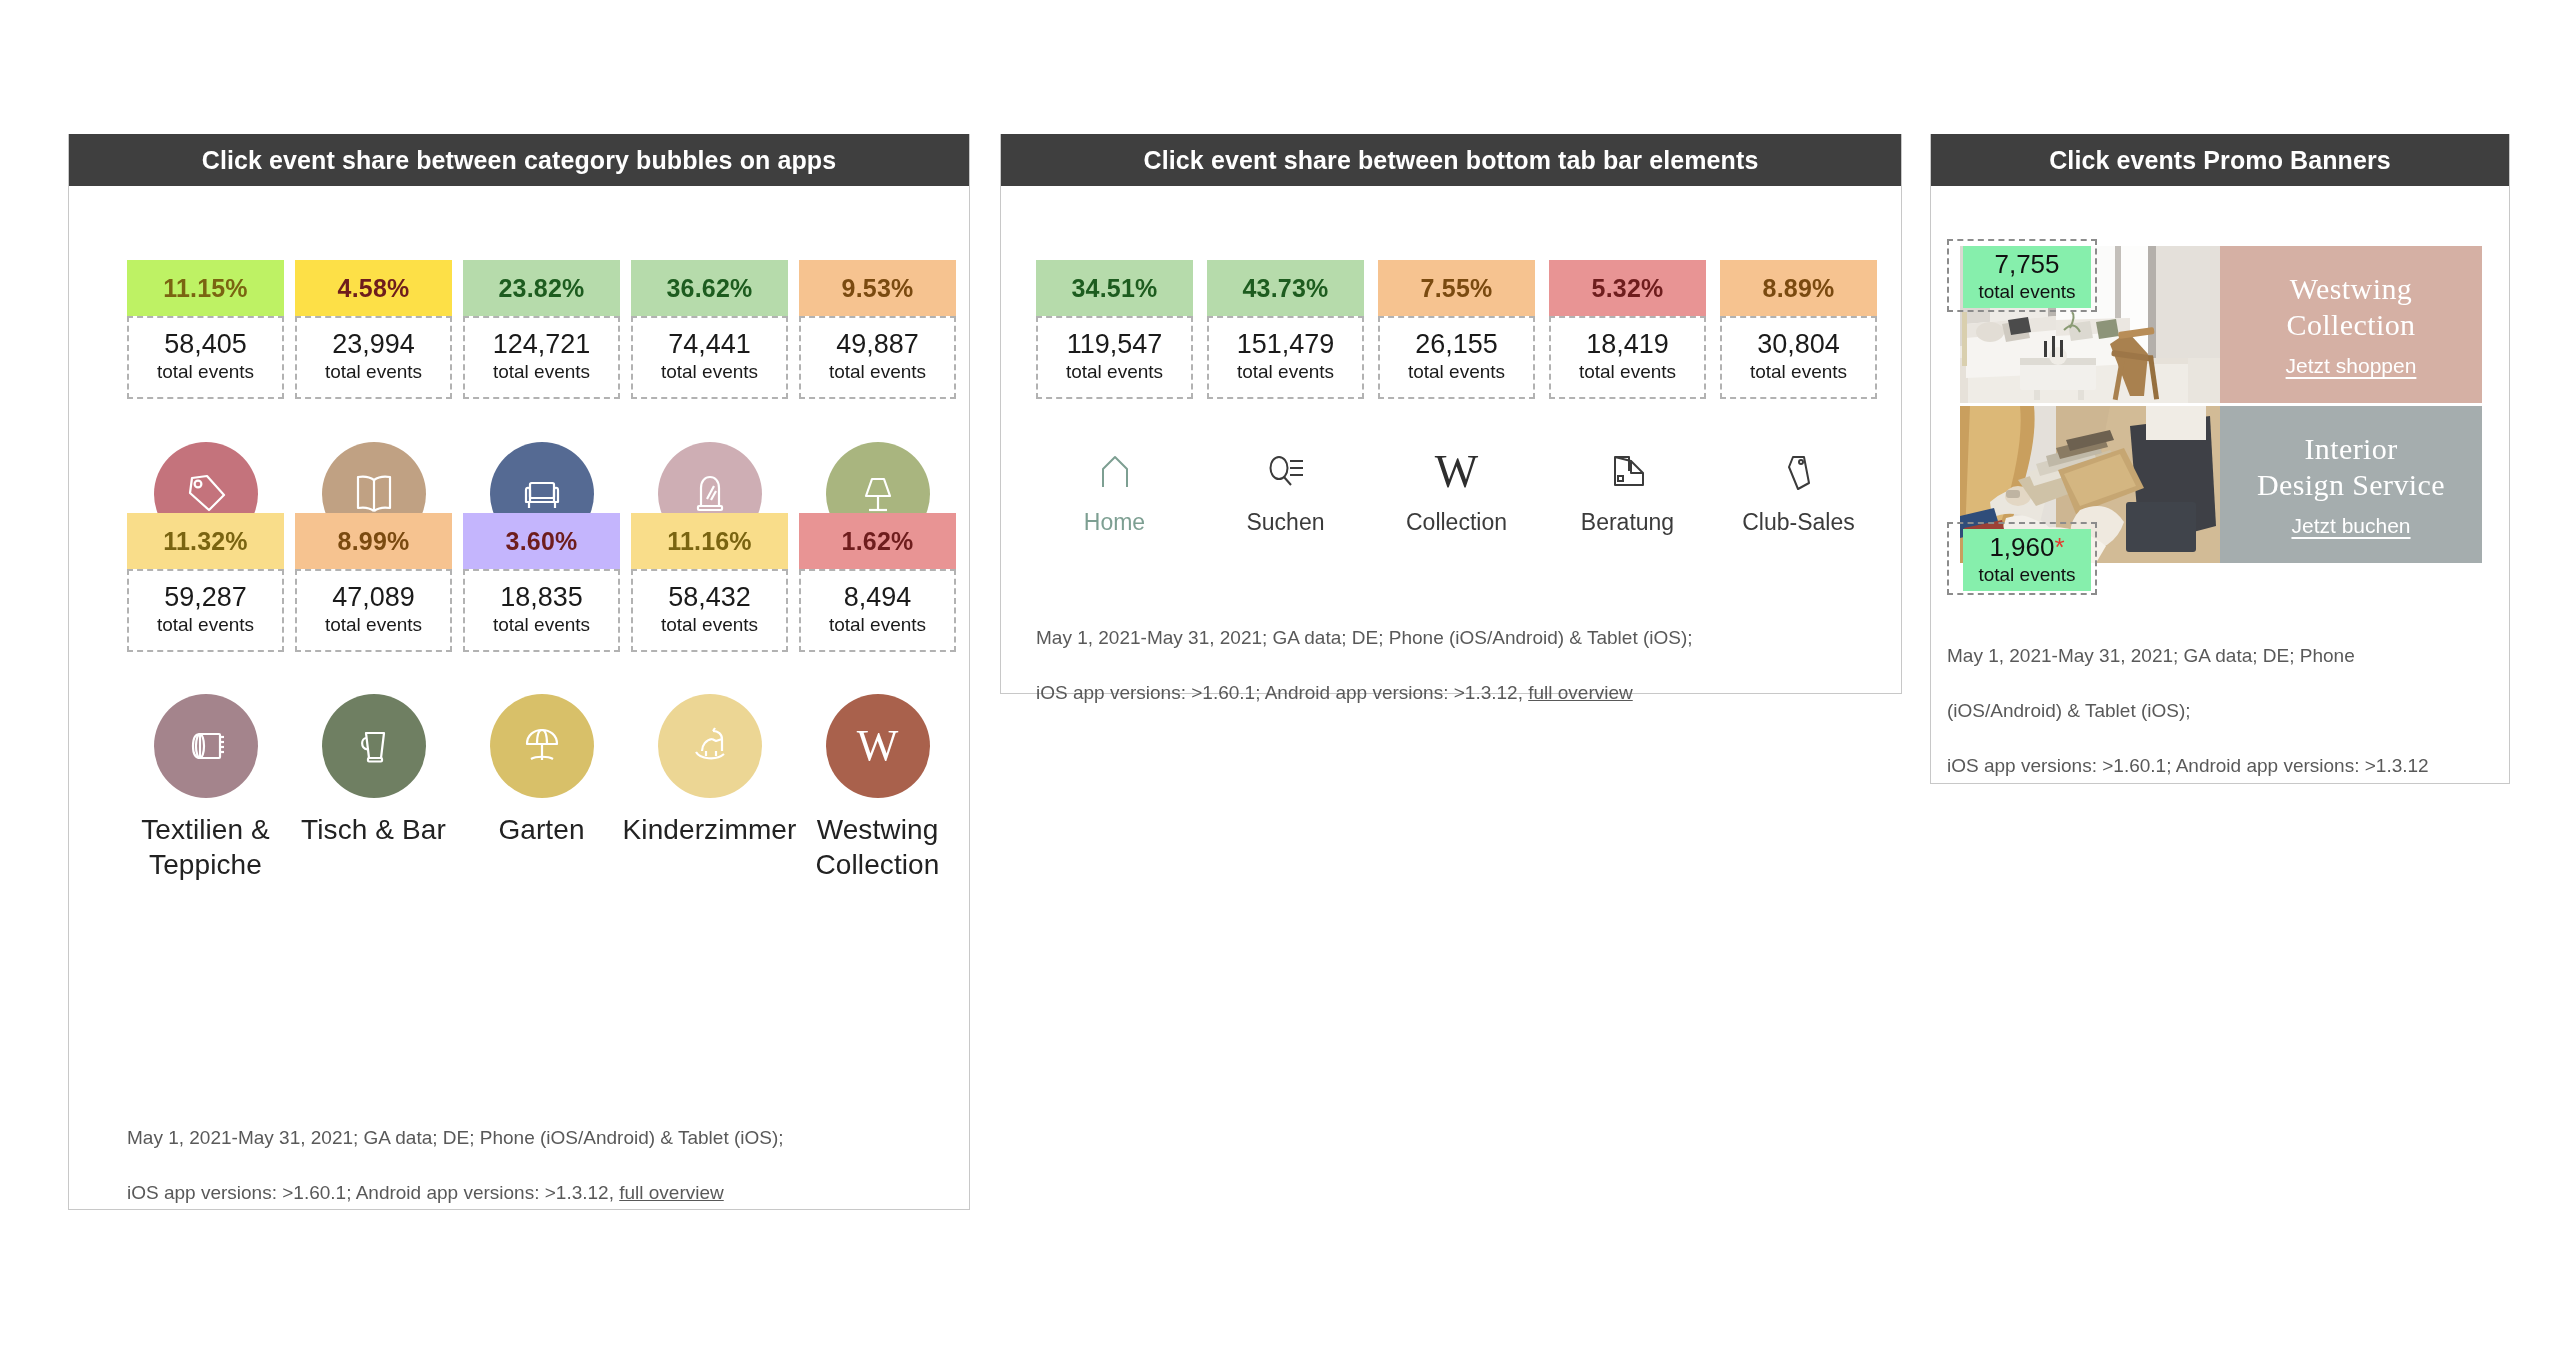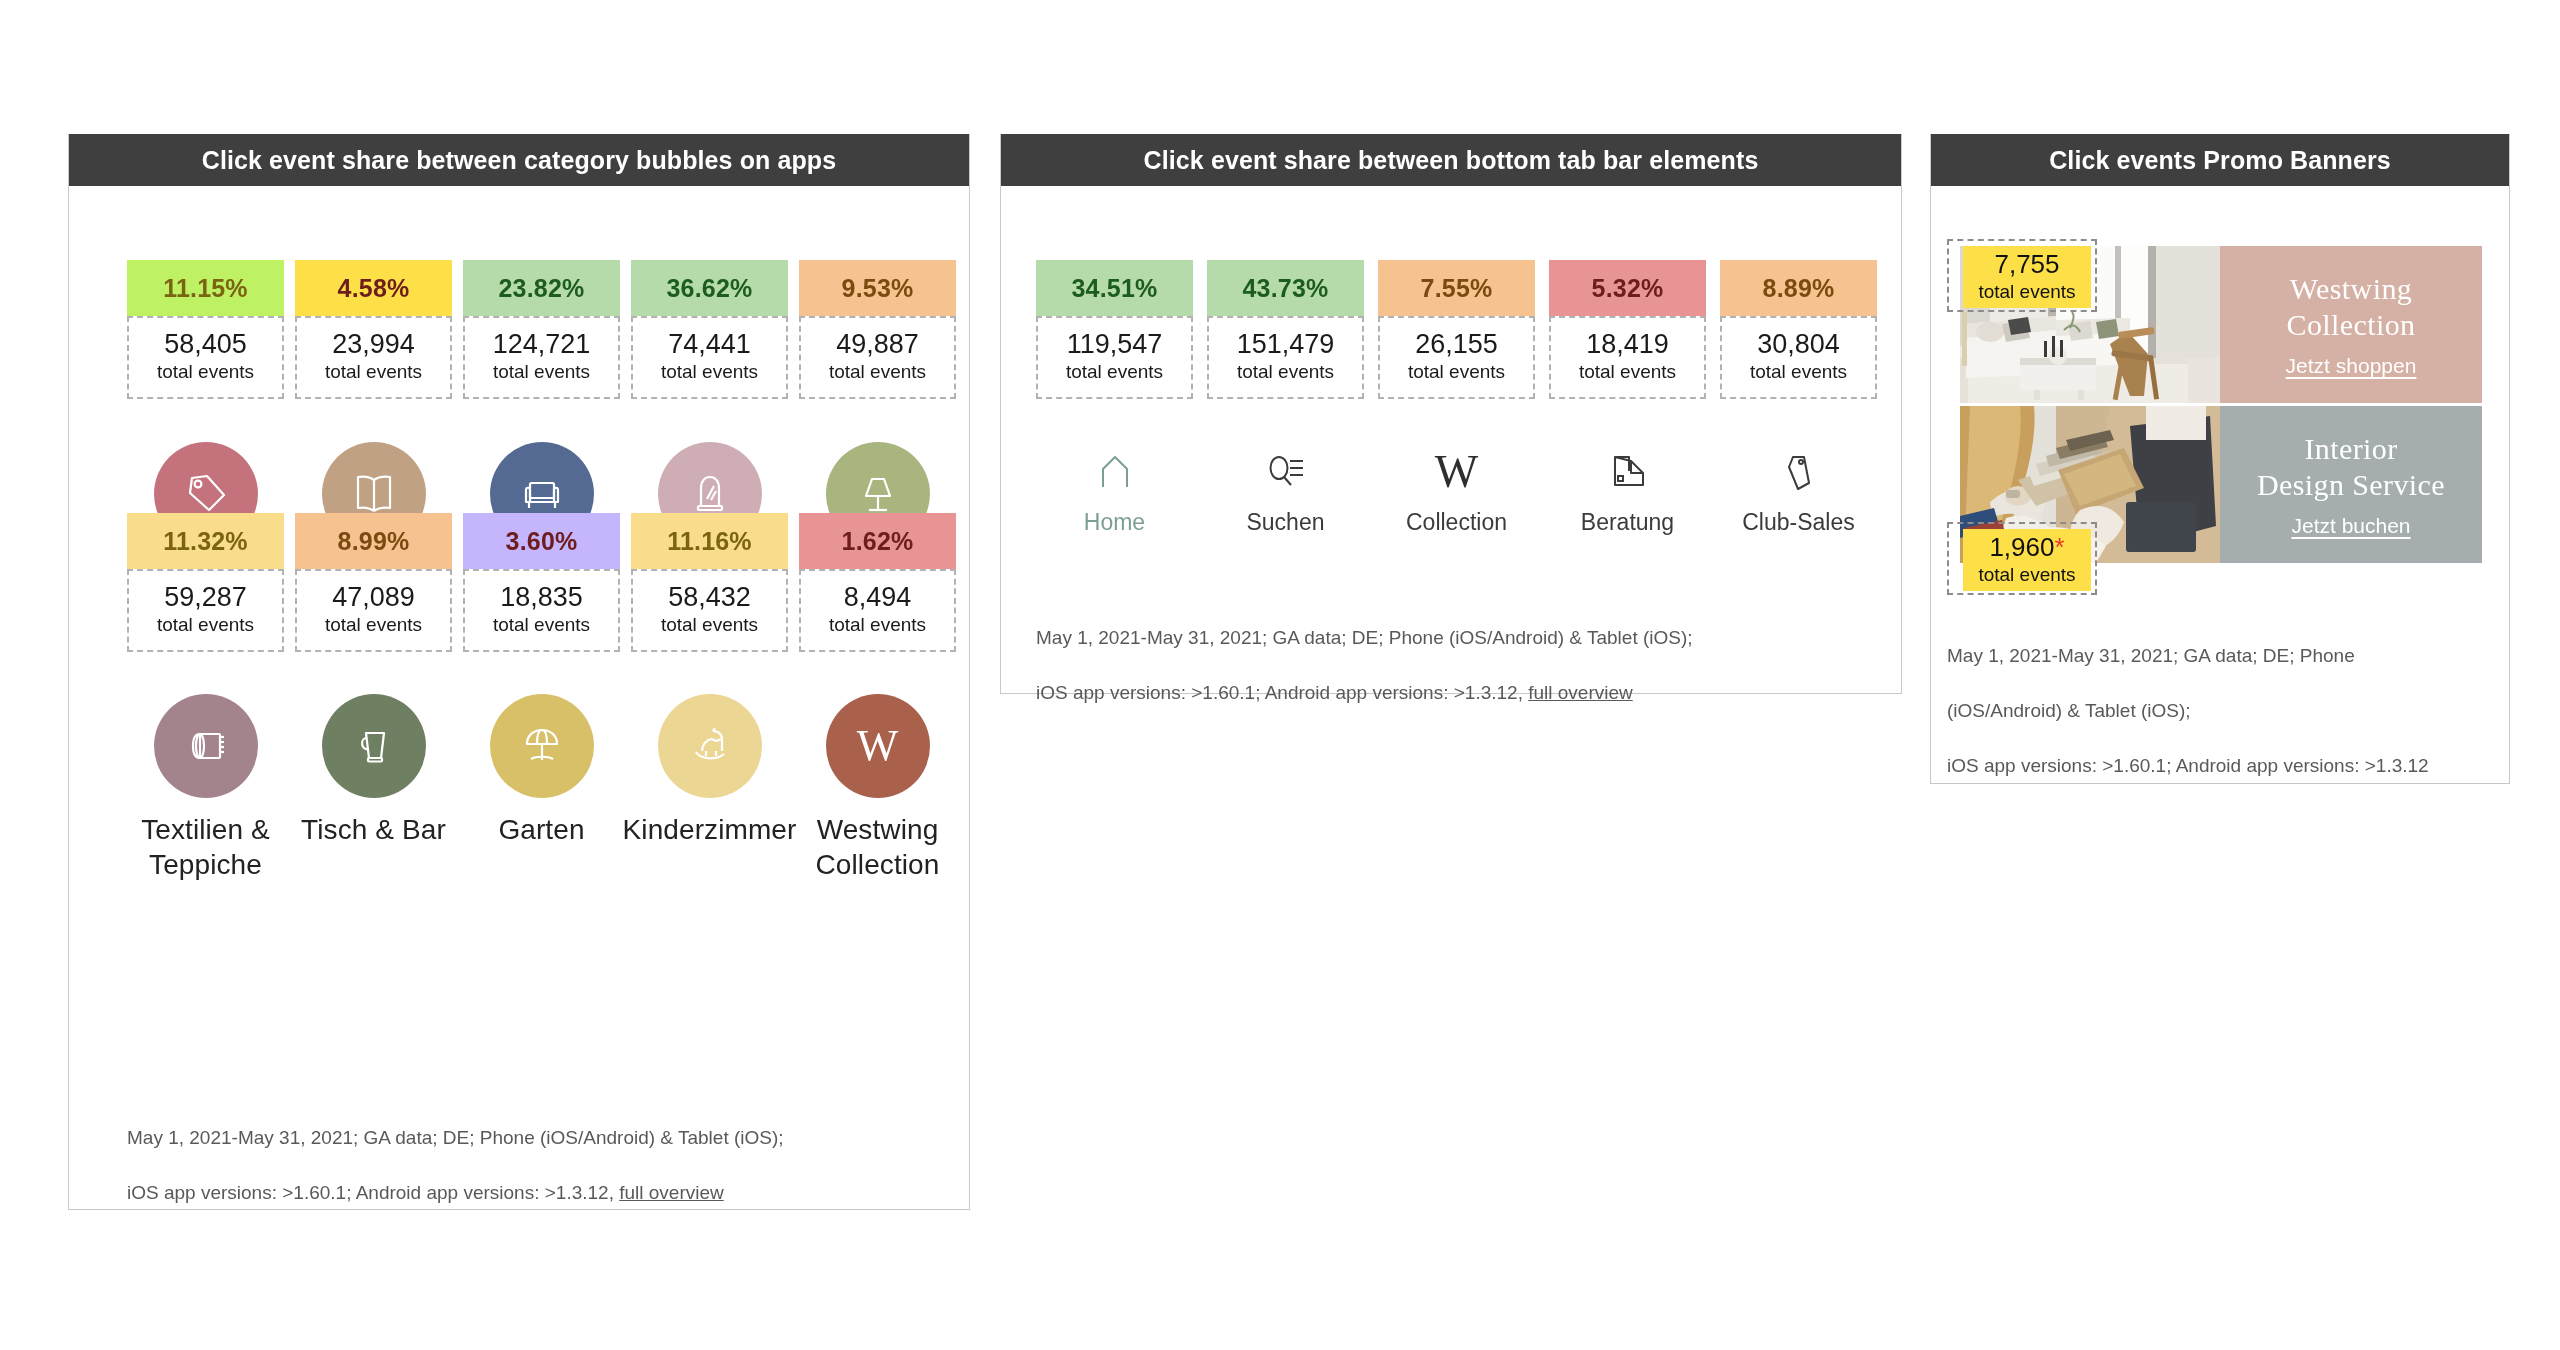--- a/index.html
+++ b/index.html
@@ -106,21 +106,21 @@
     text-decoration: underline; text-underline-offset: 4px;
     font-family: "Liberation Sans", sans-serif;
   }
   .callout {
     position: absolute;
     border: 2px dashed #8c8c8c;
     background: transparent;
     z-index: 5;
   }
   .callout-inner {
-    background: #fde047;
+    background: #86efac;
     position: absolute;
     display: flex; flex-direction: column; align-items: center; justify-content: center;
   }
   .callout-num { font-size: 26px; color: #111; line-height: 1.05; }
   .callout-lbl { font-size: 19px; color: #111; margin-top: 2px; }
   .ast { color: #e23b2e; }
 
   
   .photo1 { background: linear-gradient(180deg,#f2f0ed 0%, #e8e4de 45%, #ddd7cf 100%); }
   .photo2 { background: linear-gradient(135deg,#d8c9b4 0%, #c6b197 40%, #9f8a72 100%); }

